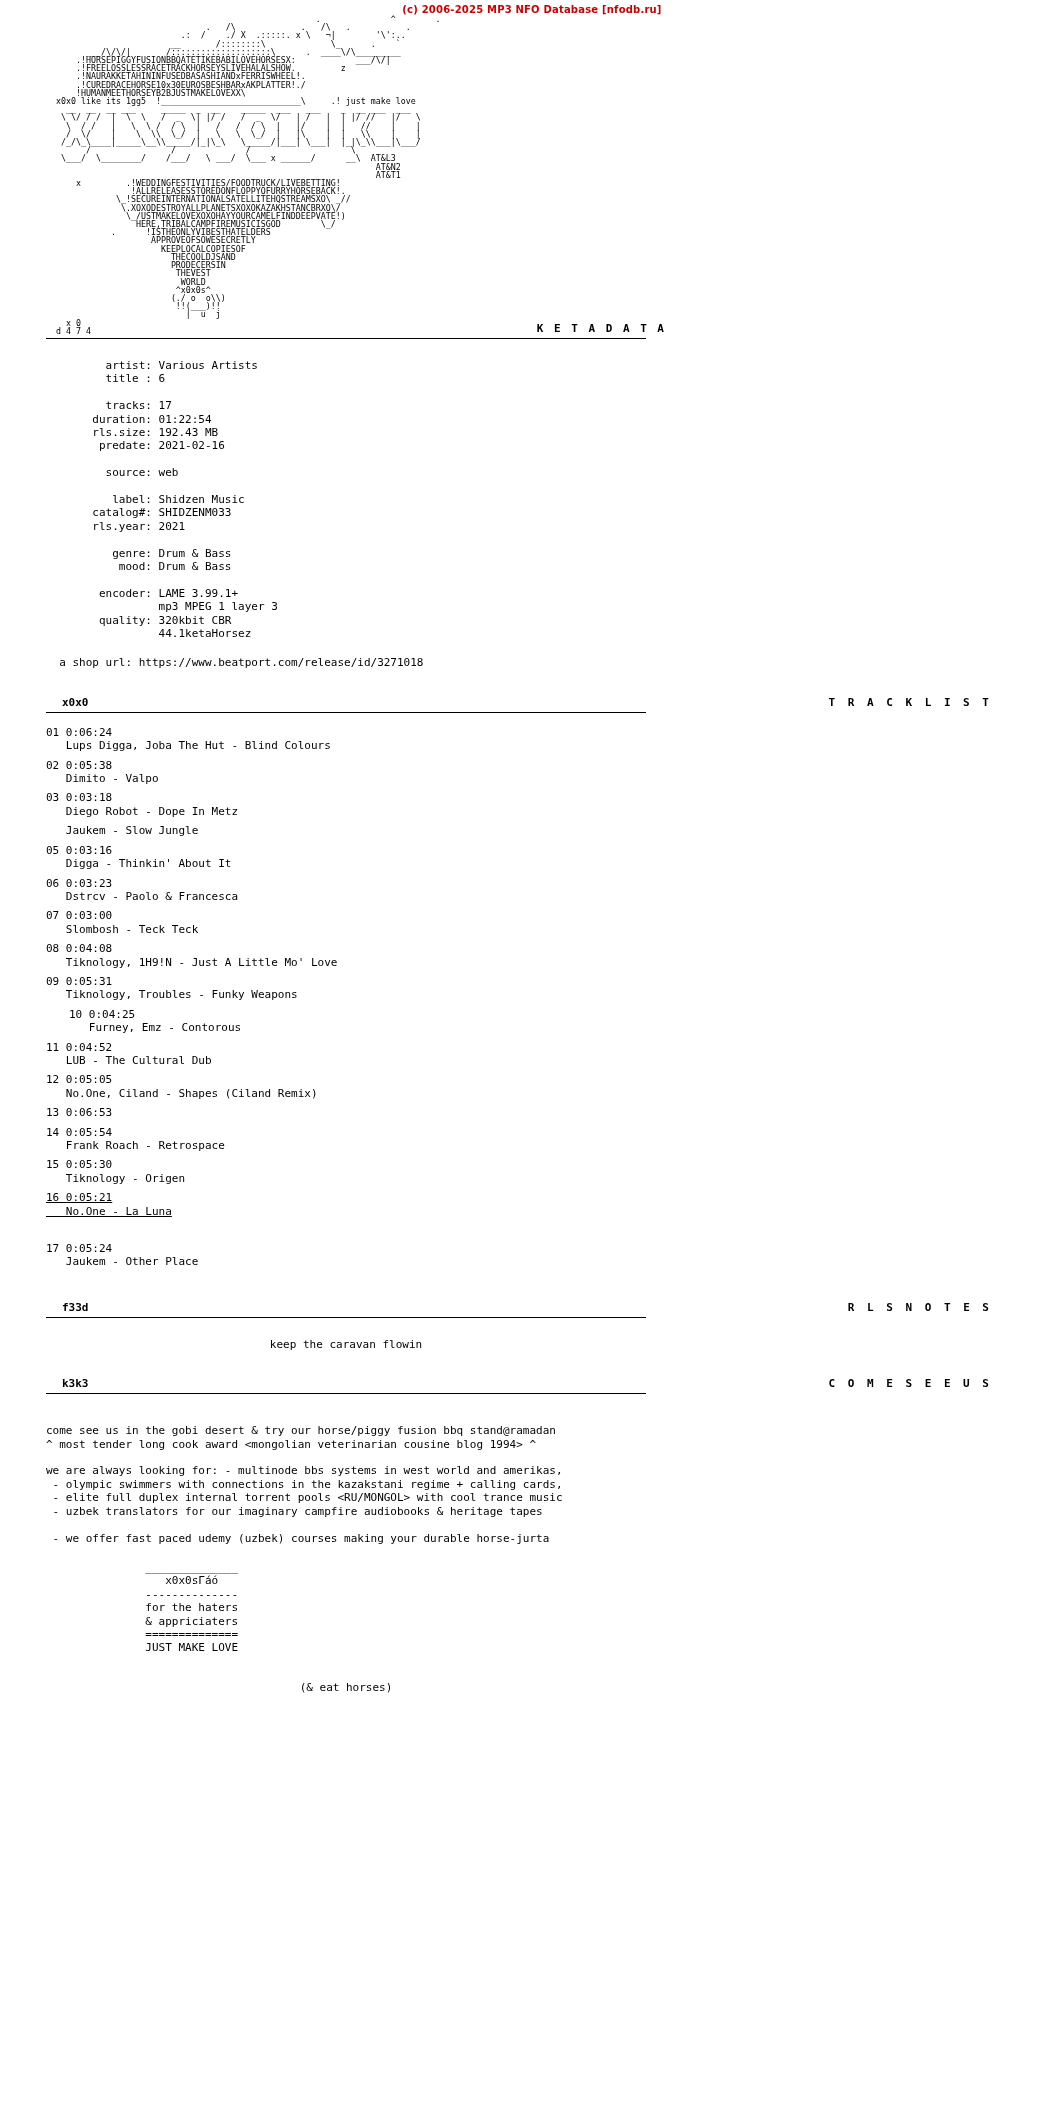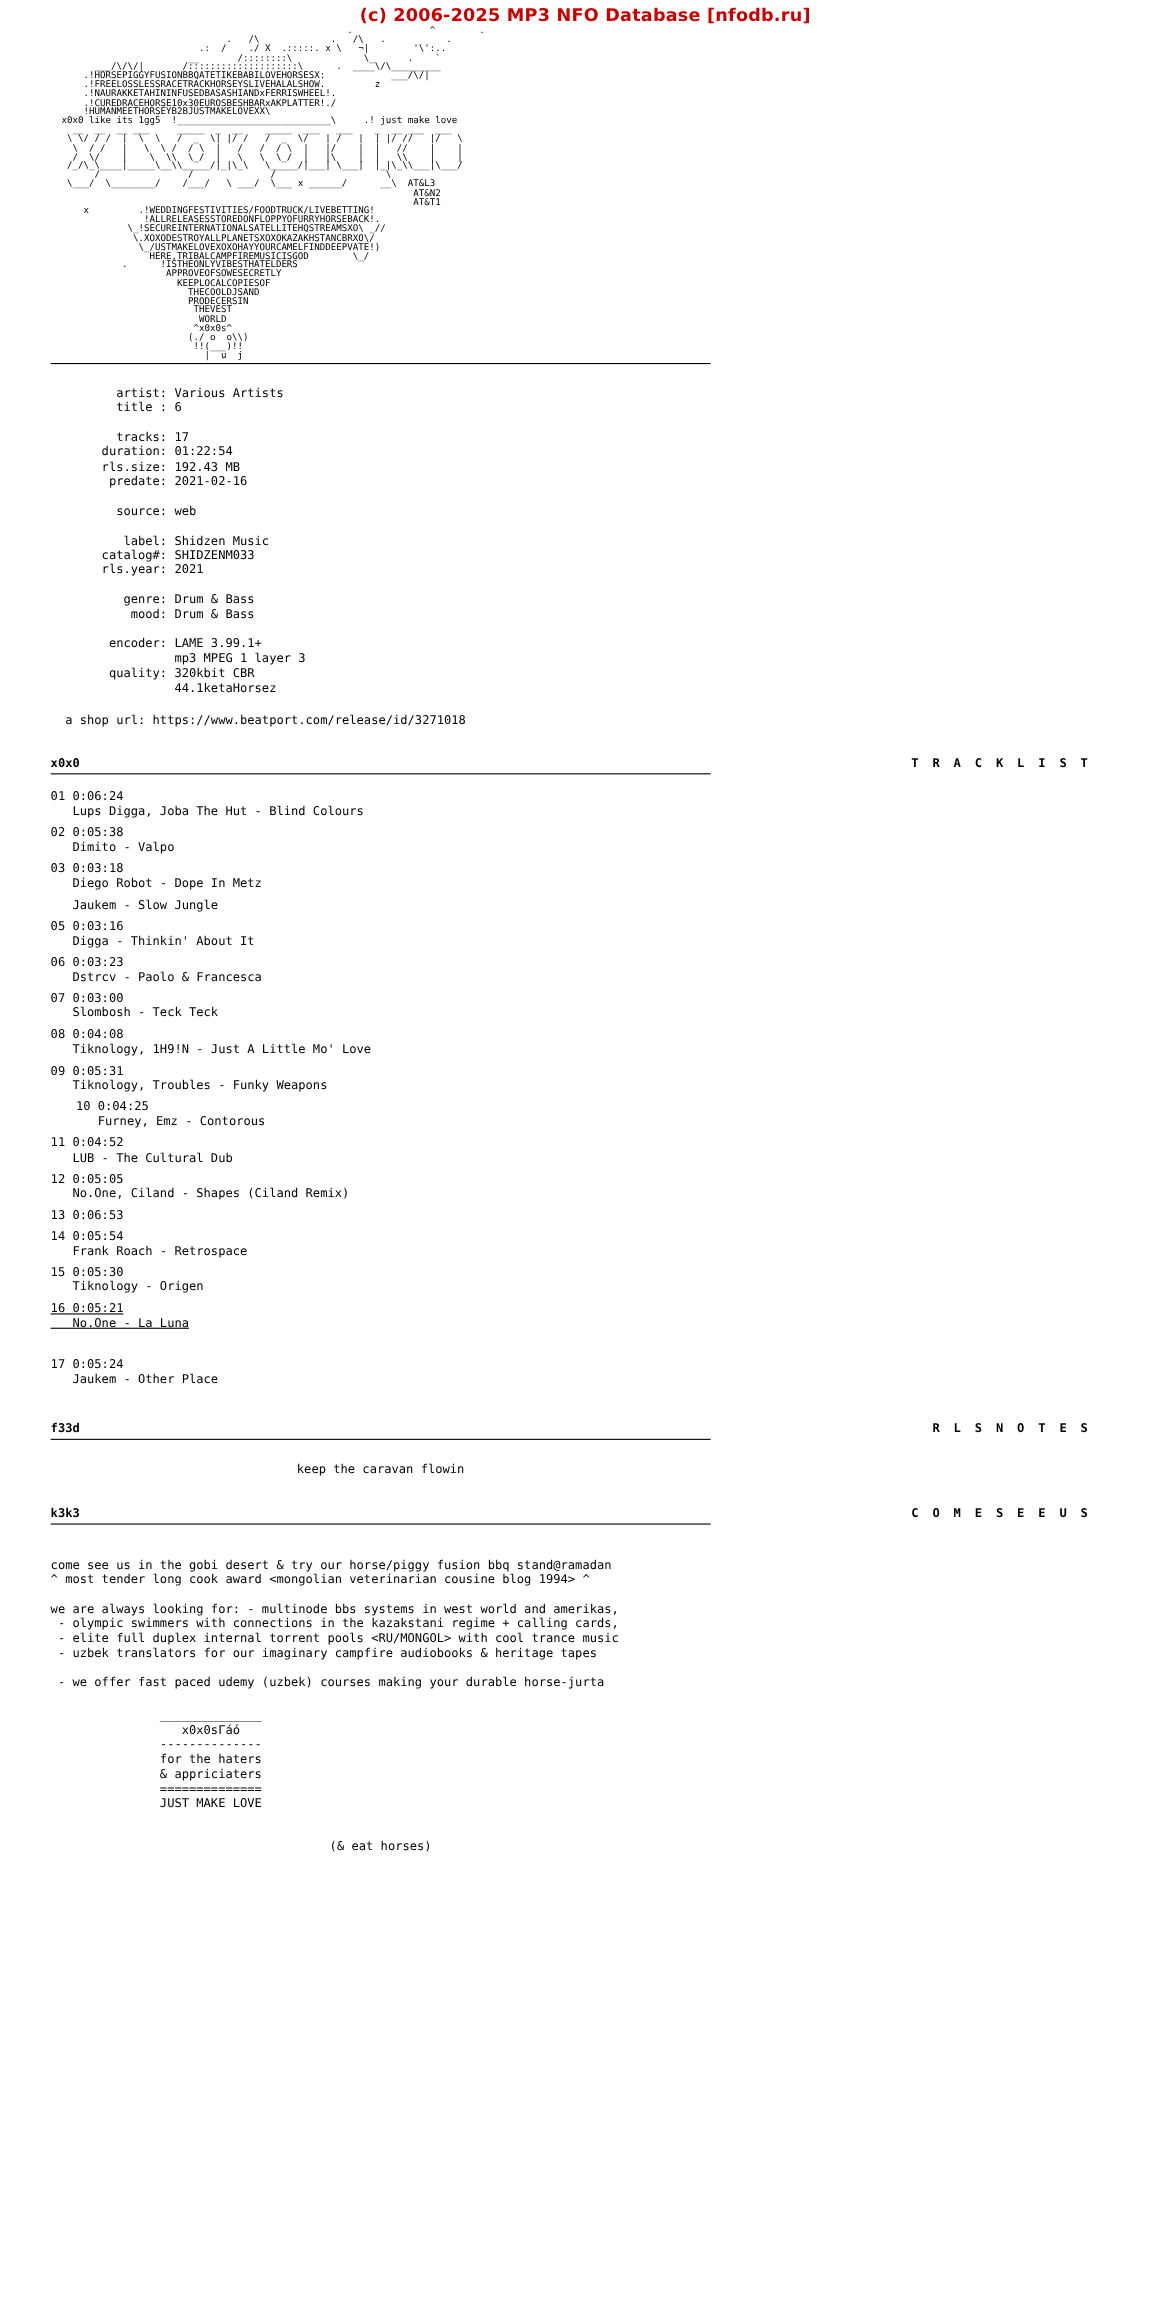--- a/index.html
+++ b/index.html
@@ -15,21 +15,21 @@
     position: relative;
   }
   .page {
     width: 1064px;
     position: relative;
   }
   .topbar {
     text-align: center;
     color: #cc0000;
     font-family: "DejaVu Sans", "Liberation Sans", sans-serif;
-    font-size: 16px;
+    font-size: 10px;
     font-weight: bold;
     padding-top: 4px;
     letter-spacing: 0.2px;
   }
   .nfo {
     margin: 0 auto;
     width: 1000px;
     padding-left: 14px;
     box-sizing: border-box;
   }
@@ -58,20 +58,21 @@
     margin: 3px 0 4px 0;
   }
   .rule.short { width: 600px; margin-left: 0; }
   .hdr-row {
     display: flex;
     justify-content: space-between;
     align-items: baseline;
     font-family: "DejaVu Sans Mono", "Liberation Mono", monospace;
     font-size: 11px;
     font-weight: bold;
+    margin-left: 16px;
   }
   .hdr-row .left { letter-spacing: 0px; }
   .hdr-row .right { letter-spacing: 3px; padding-right: 40px; }
   .meta {
     font-size: 11px;
     line-height: 13.4px;
   }
   .track-list { font-size: 11px; line-height: 13.4px; }
   .centered { text-align: center; }
   .tail-pad { height: 40px; }
@@ -116,20 +117,25 @@
                        KEEPLOCALCOPIESOF
                          THECOOLDJSAND
                          PRODECERSIN
                           THEVEST
                            WORLD
                           ^x0x0s^
                          (./ o  o\\)
                           !!(___)!!
                             |  u  j</pre>
 
+    <div style="display:flex; justify-content:space-between; align-items:flex-end; width:620px;">
+      <pre class="art">    x 0
+  d 4 7 4</pre>
+      <pre class="art" style="font-size:11px; letter-spacing:2px; font-weight:bold; padding-bottom:2px;">K E T A D A T A</pre>
+    </div>
 
     <hr class="rule short">
 
     <div class="sect-gap-md"></div>
 
     <pre class="body meta">         artist: Various Artists
          title : 6
 
          tracks: 17
        duration: 01:22:54

